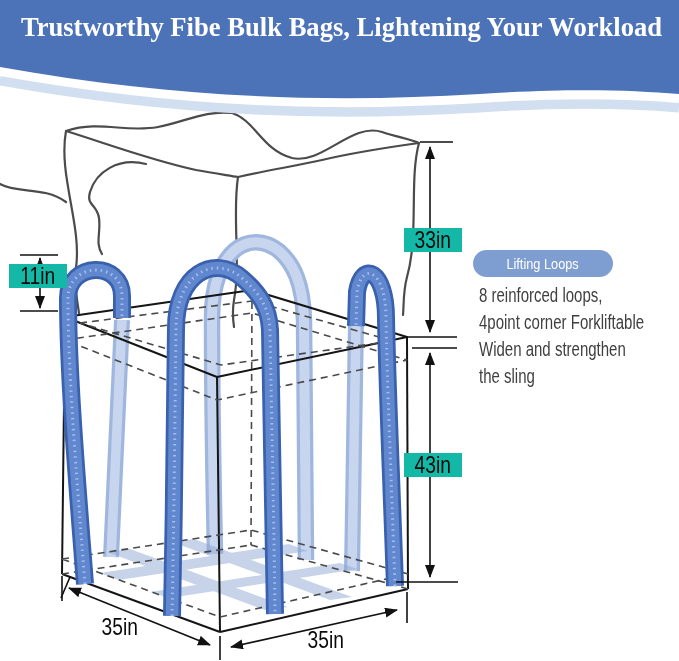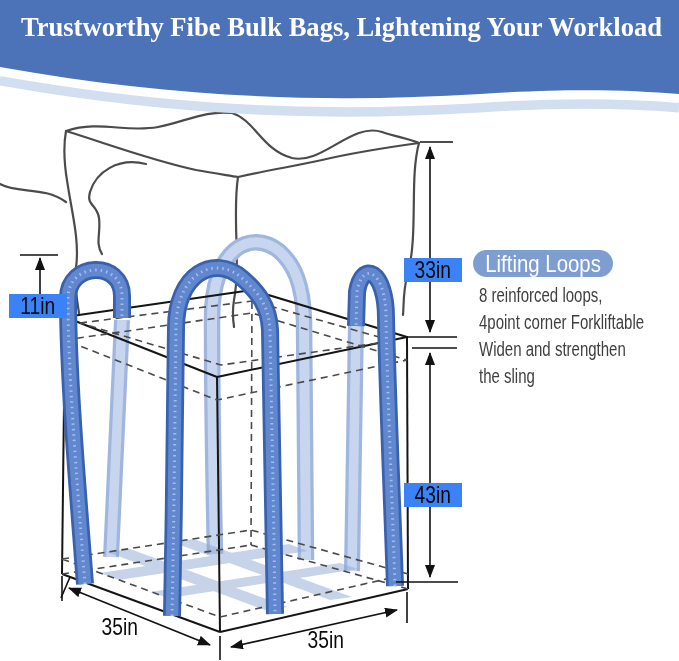--- a/index.html
+++ b/index.html
@@ -13,27 +13,27 @@
     position:absolute;left:0;top:11px;width:679px;text-align:right;
     color:#ffffff;font-family:"Liberation Serif",serif;font-weight:bold;
     font-size:28px;white-space:nowrap;letter-spacing:0px;
   }
   .title .sqz{display:inline-block;transform:scaleX(.95);transform-origin:center;}
   
   .dim{
     position:absolute;color:#0a0a0a;font-size:24px;font-weight:normal;
     text-align:center;white-space:nowrap;line-height:24px;
   }
-  .dim.masked{background:#3b82f6;padding:0 2px;margin-top:30px;}
+  .dim.masked{background:#14b8a6;padding:0 2px;}
   .dim .sqz{display:inline-block;transform:scaleX(.8);transform-origin:center;}
   
   .pill{
     position:absolute;left:473px;top:250px;width:140px;height:27px;
     background:#7E9ED1;border-radius:14px;color:#ffffff;
-    font-size:24px;line-height:27px;text-align:center;white-space:nowrap;
+    font-size:15px;line-height:27px;text-align:center;white-space:nowrap;
   }
   .pill .sqz{display:inline-block;transform:scaleX(.85);transform-origin:center;}
   
   .desc{
     position:absolute;left:479px;top:282px;width:260px;
     color:#3F3F3F;font-size:20px;line-height:27px;white-space:nowrap;
     transform:scaleX(.75);transform-origin:left top;
   }
   
   .badge{

